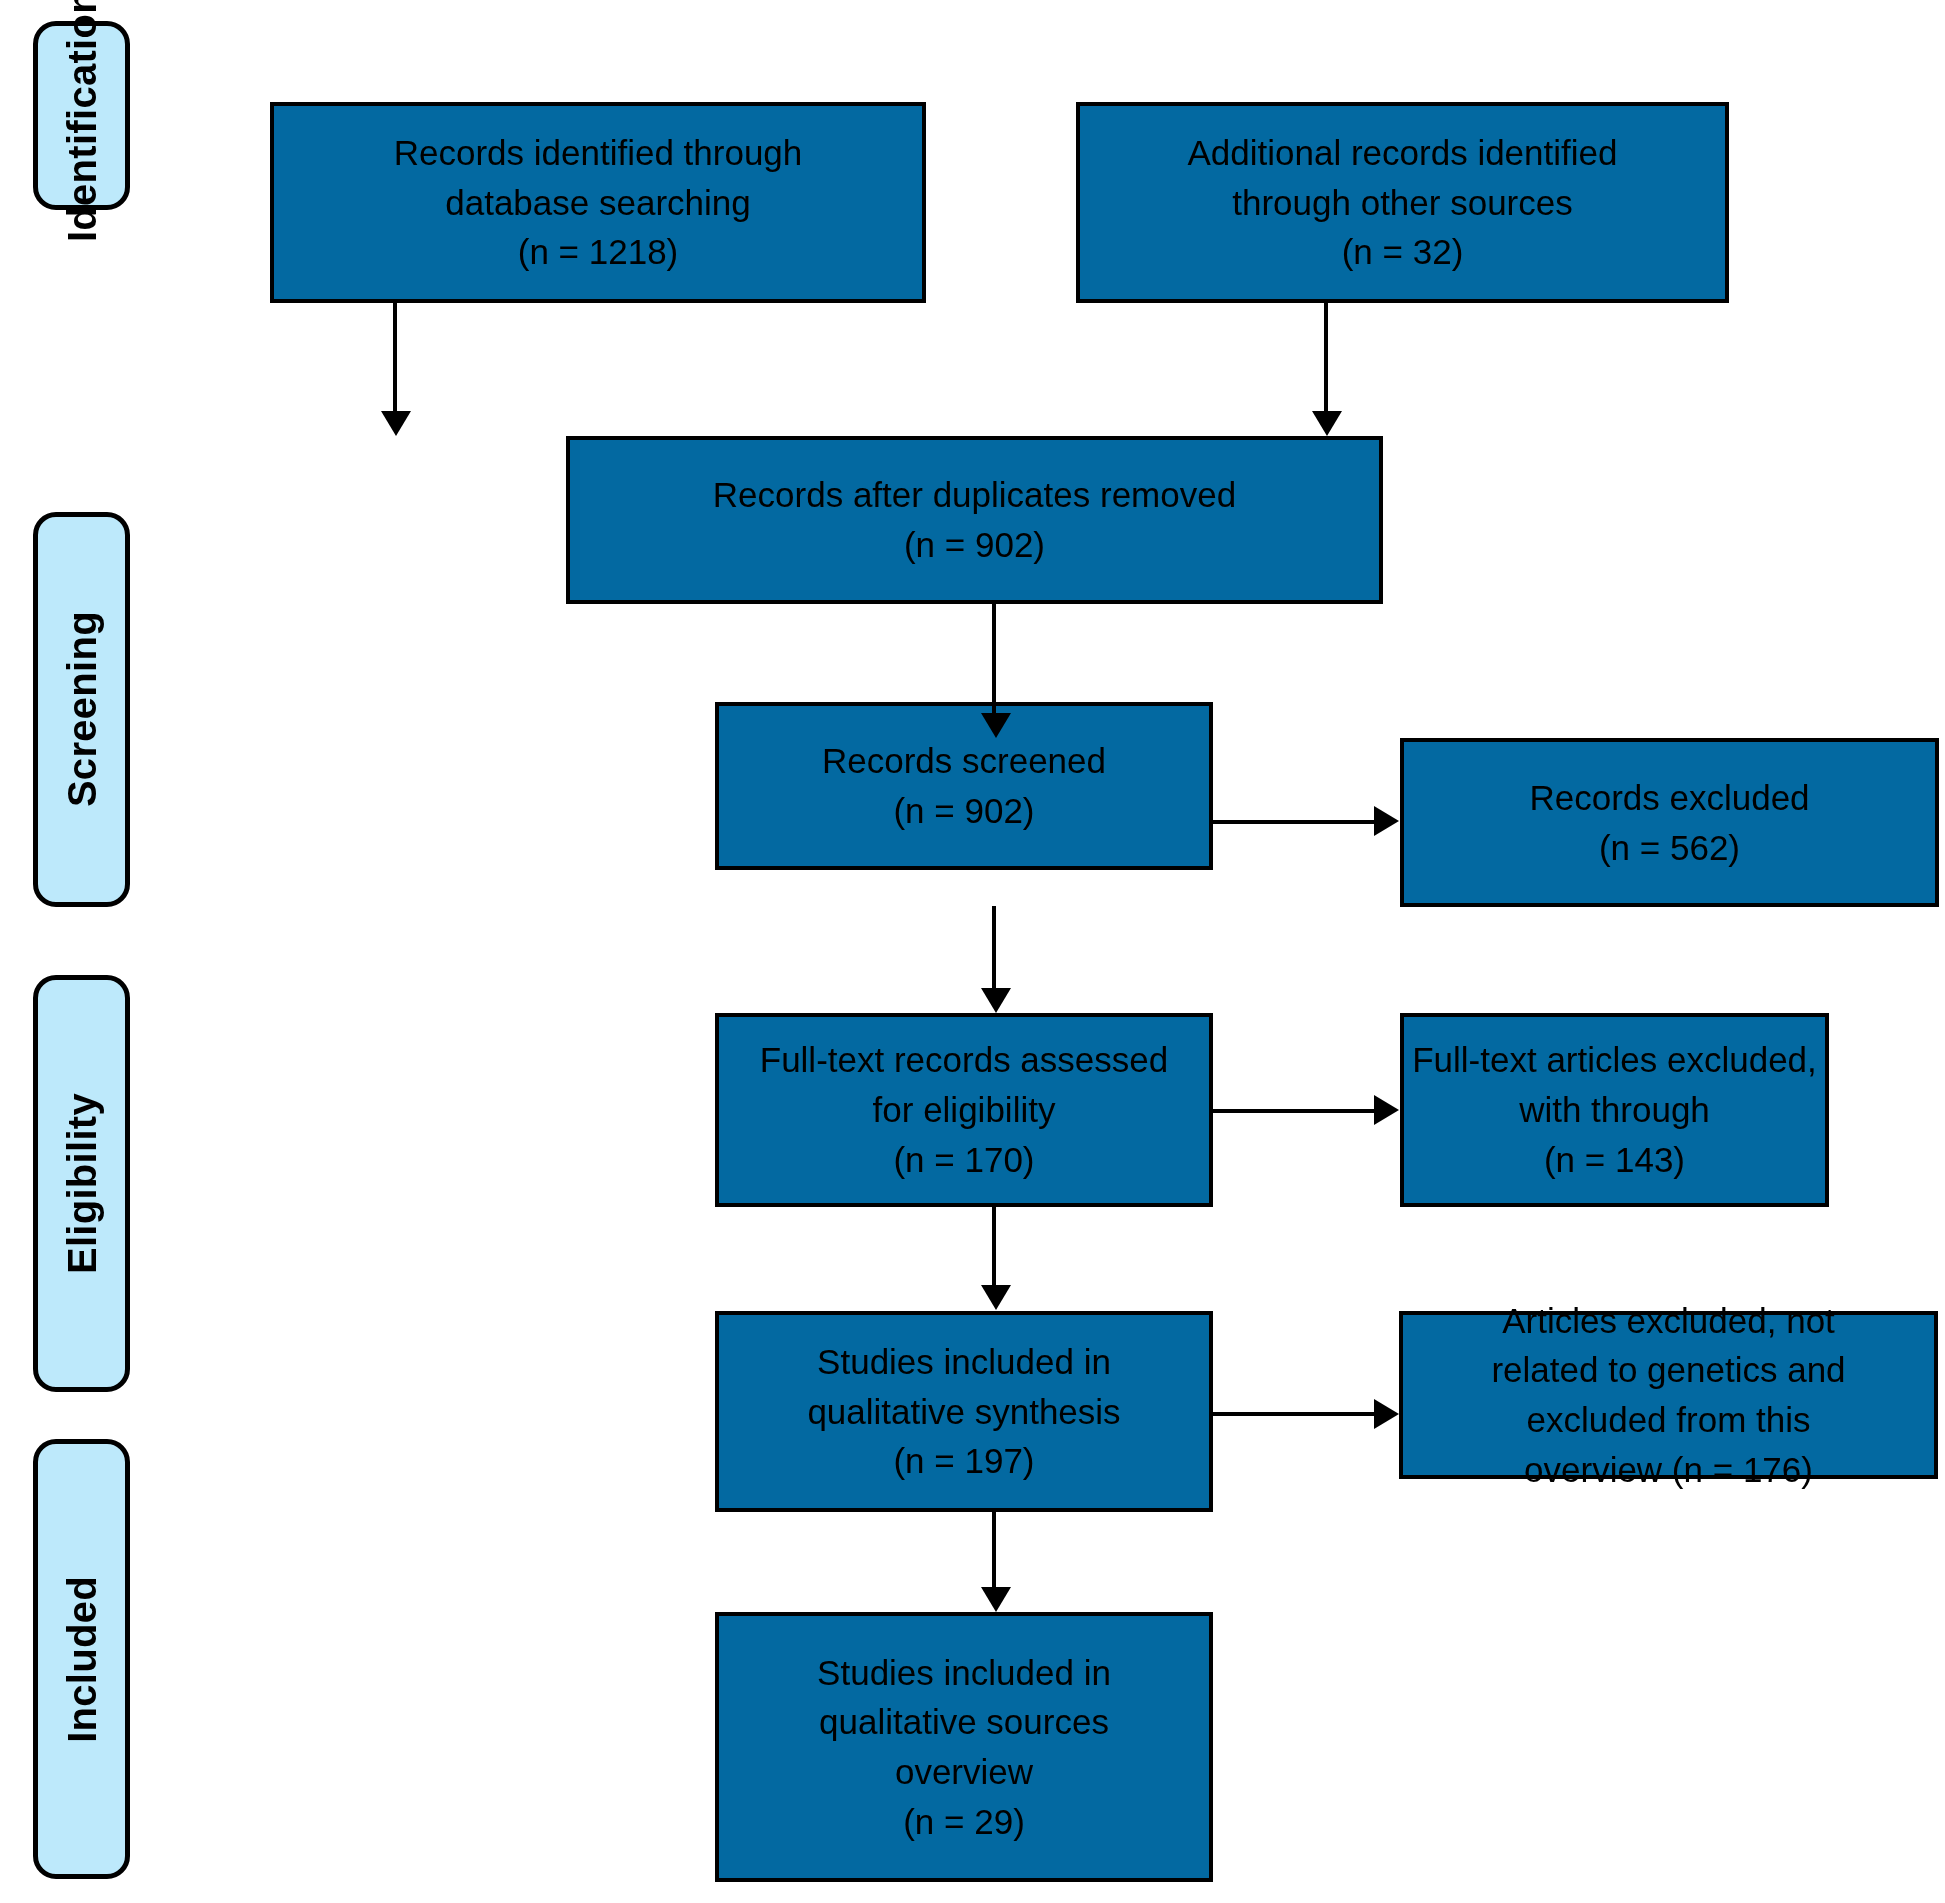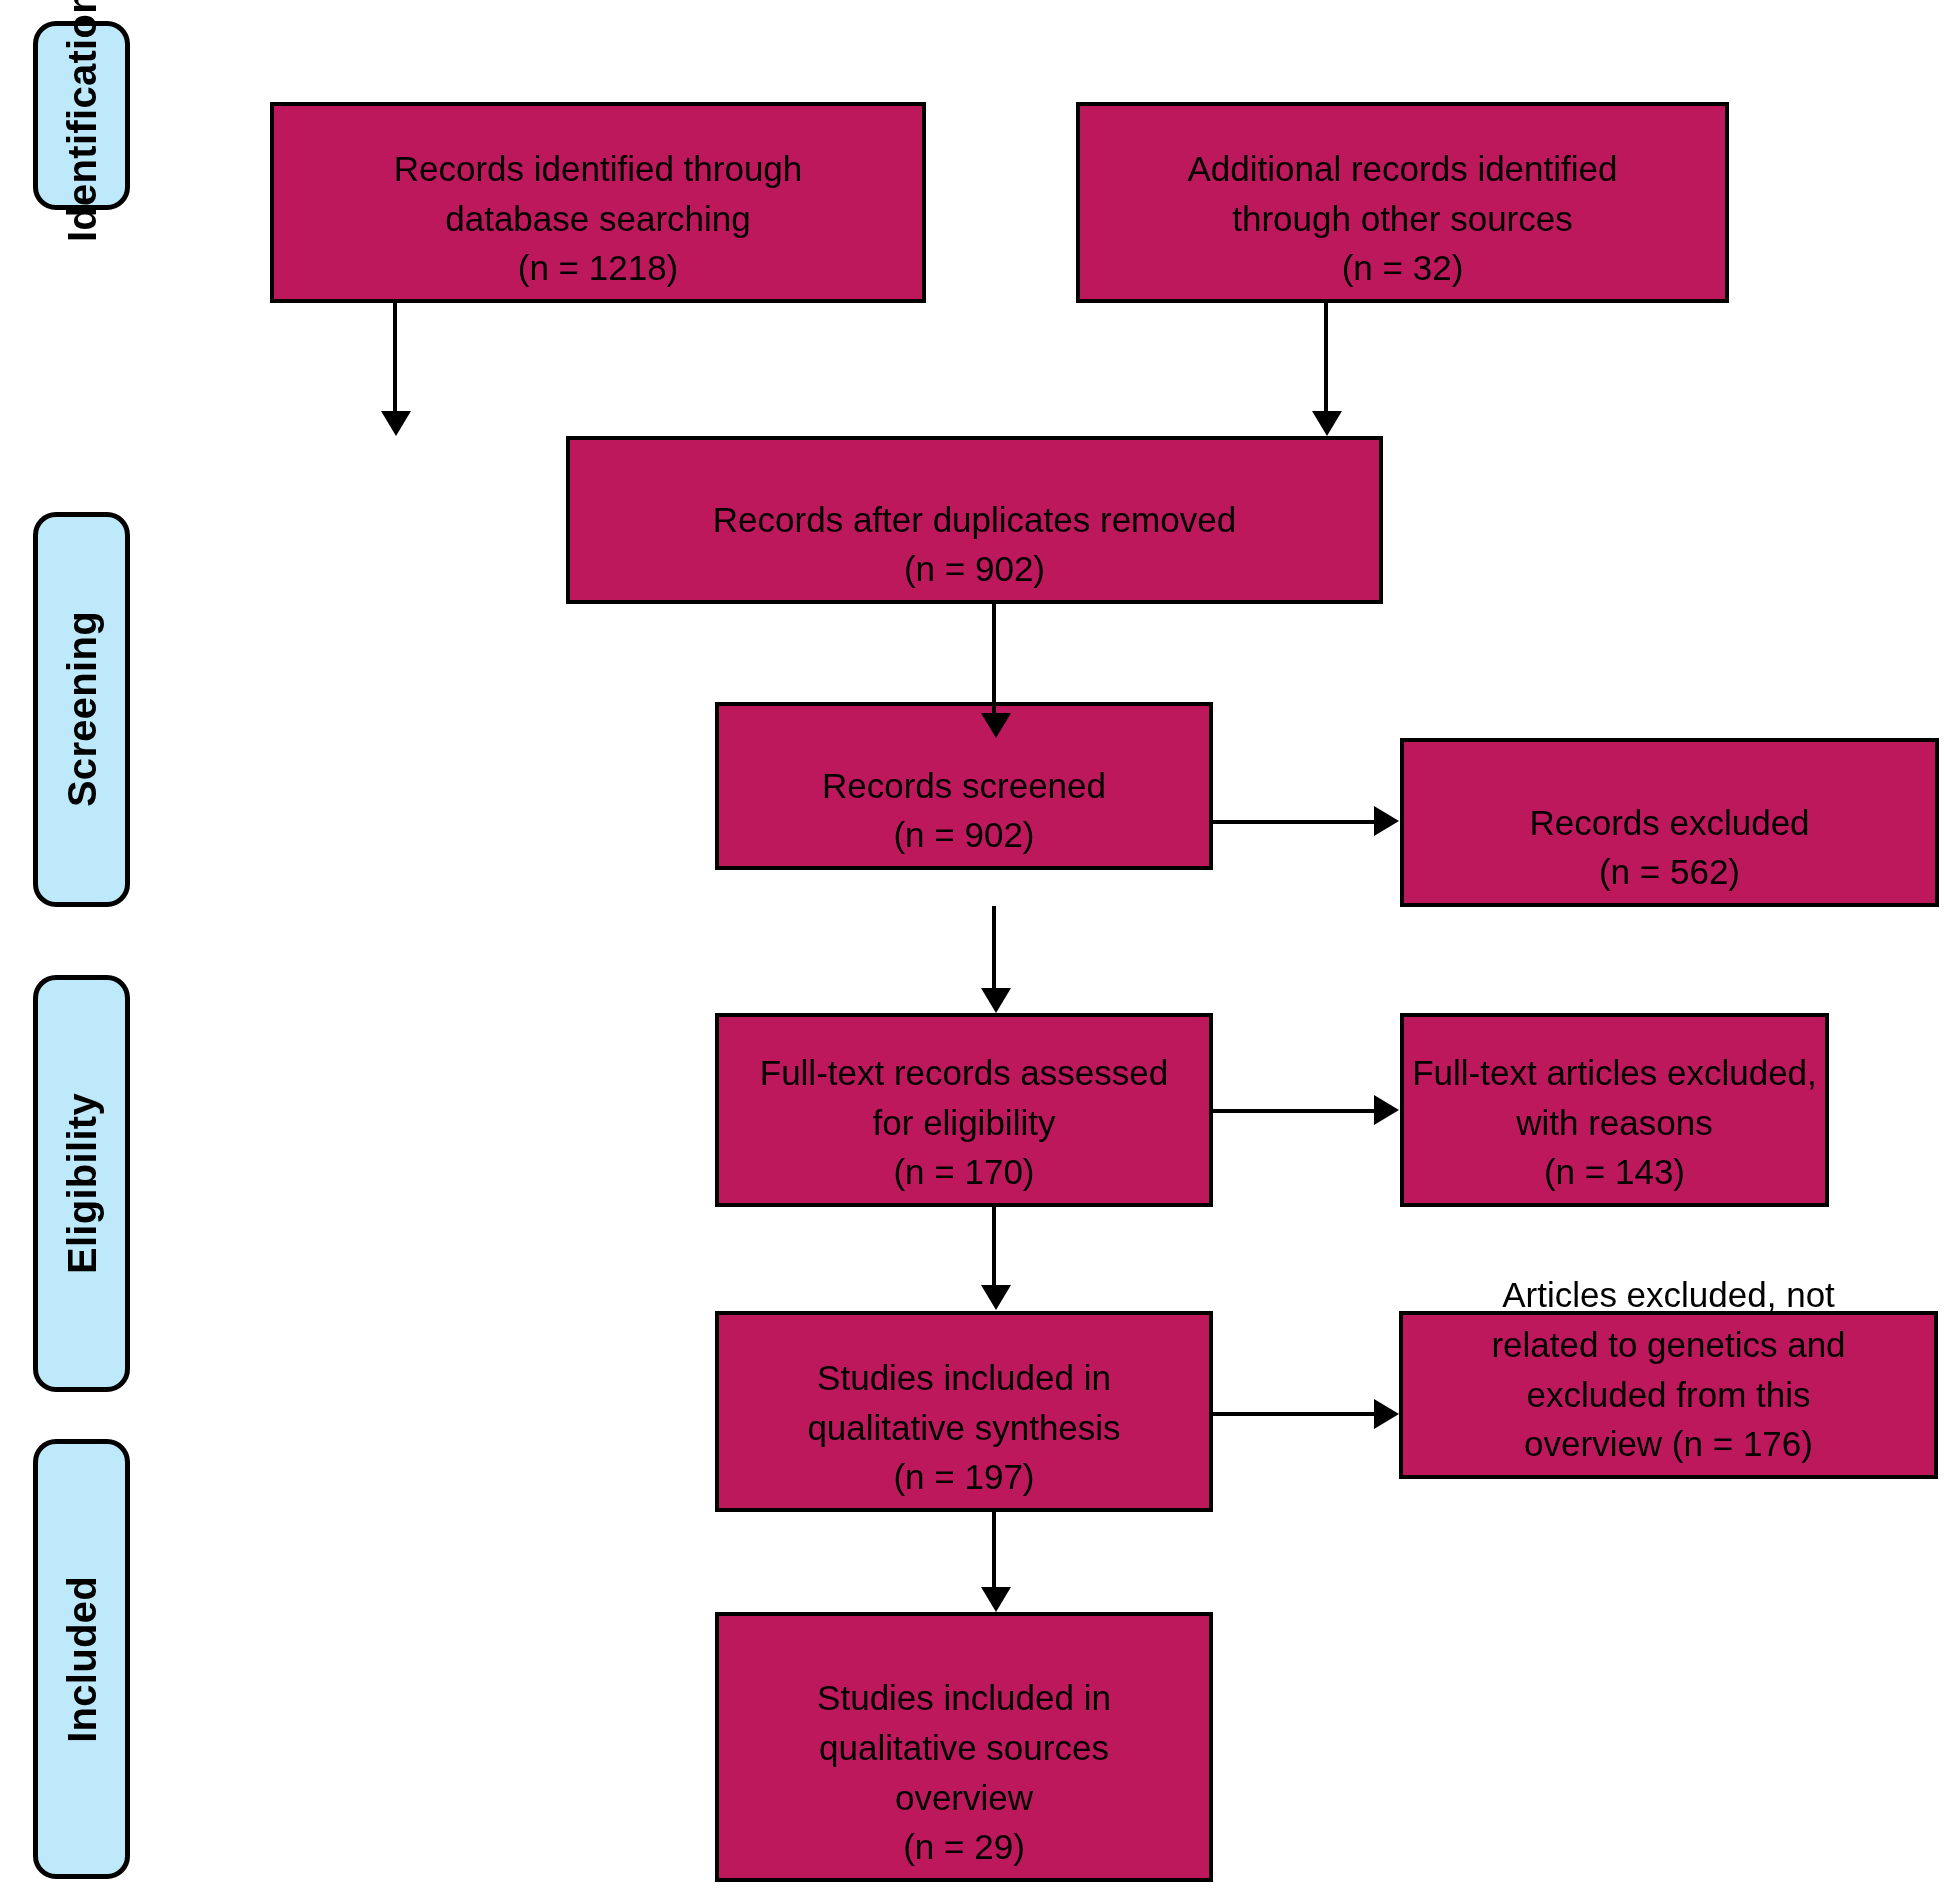--- a/index.html
+++ b/index.html
@@ -45,27 +45,27 @@
   }
 
   #stage-identification { top: 21px;   height: 189px; }
   #stage-screening      { top: 512px;  height: 395px; }
   #stage-eligibility    { top: 975px; height: 417px; }
   #stage-included       { top: 1439px; height: 440px; }
 
   
   .flowbox {
     position: absolute;
-    background: #be185d;
+    background: #0369a1;
     border: 4.2px solid #000000;
     box-sizing: border-box;
     display: flex;
     flex-direction: column;
     align-items: center;
-    justify-content: flex-end;
+    justify-content: center;
     text-align: center;
     padding: 6px 9px;
   }
   .flowbox .line {
     font-size: 35px;
     line-height: 1.42;
     white-space: nowrap;
     color: #000000;
   }
 
@@ -187,21 +187,21 @@
   </div>
 
   <div class="flowbox" id="box-fulltext">
     <span class="line">Full-text records assessed</span>
     <span class="line">for eligibility</span>
     <span class="line">(n = 170)</span>
   </div>
 
   <div class="flowbox" id="box-ft-excl">
     <span class="line">Full-text articles excluded,</span>
-    <span class="line">with reasons</span>
+    <span class="line">with through</span>
     <span class="line">(n = 143)</span>
   </div>
 
   <div class="flowbox" id="box-qual-synth">
     <span class="line">Studies included in</span>
     <span class="line">qualitative synthesis</span>
     <span class="line">(n = 197)</span>
   </div>
 
   <div class="flowbox" id="box-art-excl">

